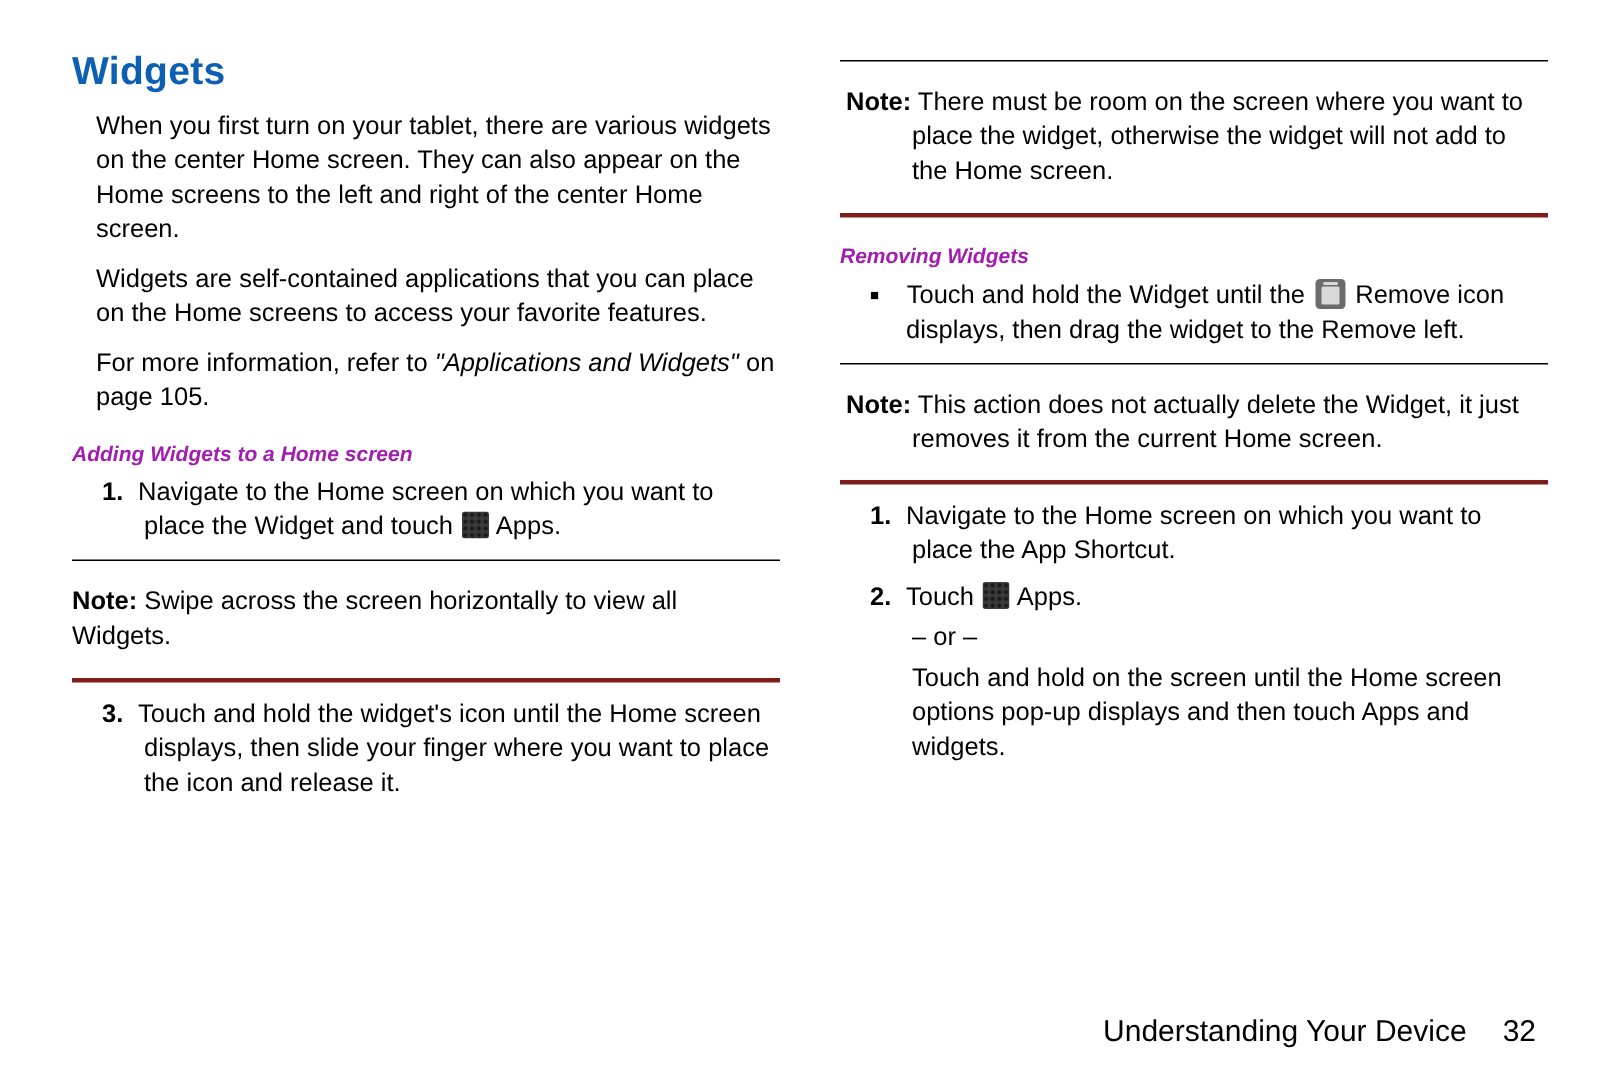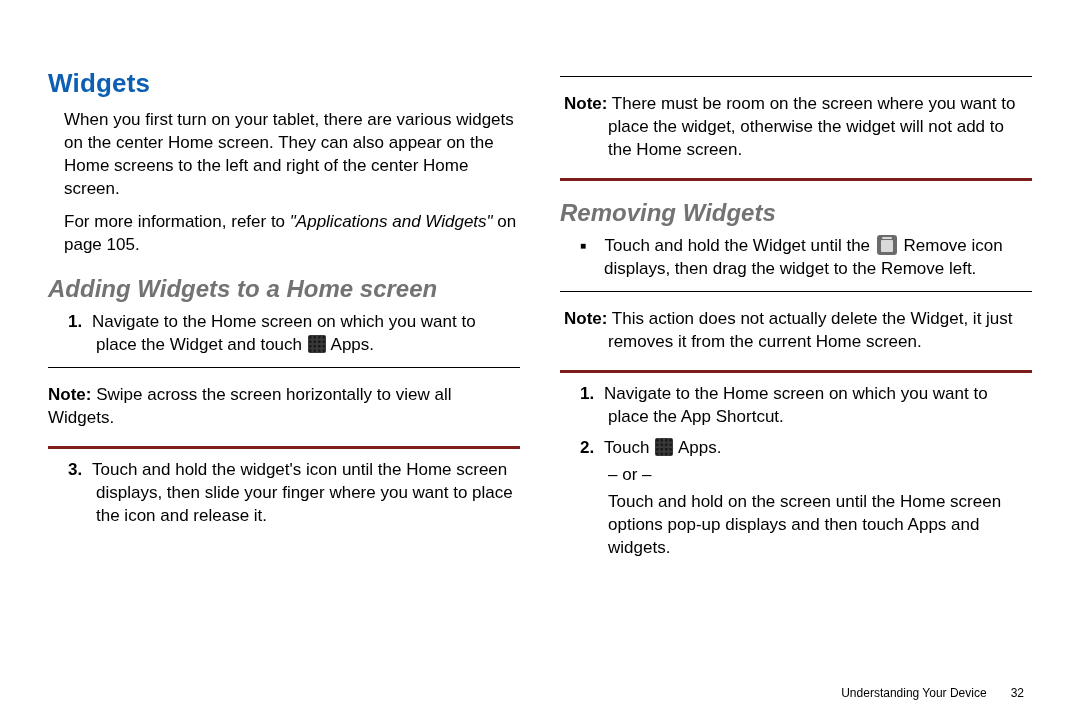--- a/index.html
+++ b/index.html
@@ -11,41 +11,40 @@
     color: #000;
     background: #fff;
     position: relative;
     overflow: hidden;
   }
   .page {
     display: flex;
     padding: 30px 48px 10px 48px;
     gap: 40px;
     height: 640px;
-    margin-top: 36px;
   }
   .col {
     flex: 1;
     font-size: 17px;
     line-height: 1.35;
   }
   h1 {
     font-family: Arial, Helvetica, sans-serif;
     font-weight: 800;
     color: #0d5fb4;
     font-size: 26px;
     margin: 0 0 8px 0;
     letter-spacing: 0.2px;
   }
   h2 {
     font-family: Arial, Helvetica, sans-serif;
     font-weight: 700;
     font-style: italic;
-    color: #737373;
-    font-size: 24px;
+    color: #a21caf;
+    font-size: 14px;
     margin: 16px 0 6px 0;
   }
   p {
     margin: 0 0 10px 0;
   }
   .indent {
     padding-left: 16px;
   }
   ul.square {
     list-style: none;
@@ -101,36 +100,37 @@
     content: "";
     position: absolute;
     left: 5px; right: 5px; top: 2px; height: 2px;
     background: #d9d9d9;
     border-radius: 1px;
   }
   .footer {
     position: absolute;
     bottom: 20px;
     right: 56px;
-    font-size: 12px;
+    font-size: 20px;
   }
   .footer .pg { margin-left: 24px; }
   .step-label { font-weight:700; display:inline-block; width:24px; margin-left:-28px; }
   .numlist { padding-left:48px; }
   .numlist .item { margin-bottom:8px; }
   .hanging { padding-left:48px; }
 </style>
 </head>
 <body>
 
 <div class="page">
   <div class="col">
     <h1>Widgets</h1>
     <div class="indent">
       <p>When you first turn on your tablet, there are various widgets on the center Home screen. They can also appear on the Home screens to the left and right of the center Home screen.</p>
+      <p>Widgets are self-contained applications that you can place on the Home screens to access your favorite features.</p>
       <p>
         <span>For more information, refer to </span><span class="ref">"Applications and Widgets"</span><span> on page 105.</span>
       </p>
     </div>
     <h2>Adding Widgets to a Home screen</h2>
     <div class="numlist">
       <div class="item">
         <span class="step-label">1.</span><span>Navigate to the Home screen on which you want to place the Widget and touch </span><span class="apps-icon"></span> <span class="b">Apps</span><span>.</span>
       </div>
     </div>

